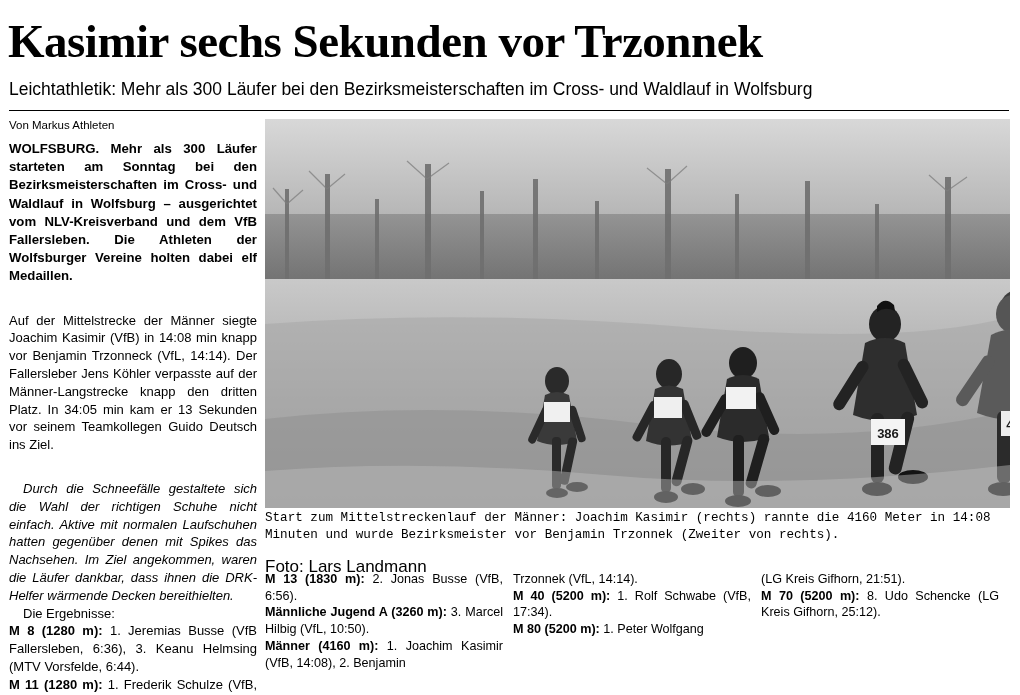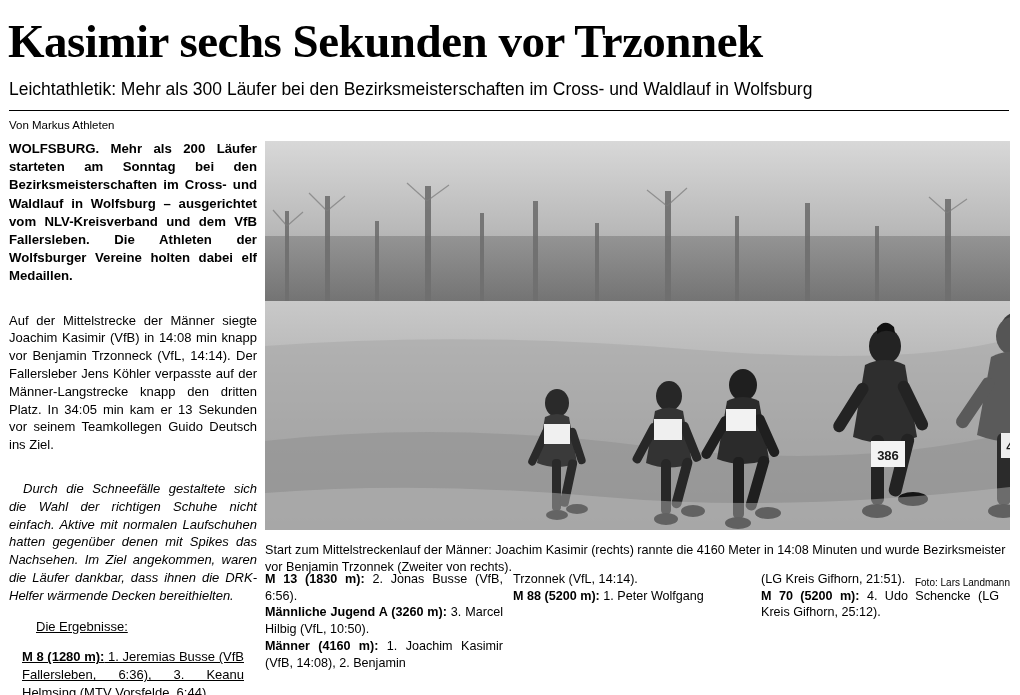--- a/index.html
+++ b/index.html
@@ -83,33 +83,32 @@
     left: 265px;
     top: 0;
     width: 745px;
   }
   .photo {
     position: relative;
     width: 745px;
     height: 389px;
     overflow: hidden;
     background: #fde047;
-    margin-top: 22px;
   }
   .photo svg { display: block; }
   .caption {
     font-size: 12.6px;
     line-height: 1.32;
-    margin-top: 12px;
-    width: 745px;
+    margin-top: 2px;
+    width: 745px;
+    font-family: Liberation Mono, monospace;
   }
   .credit {
-    font-size: 10px;
-    text-align: right;
-    margin-top: 2px;
+    font-size: 17px;
+    margin-top: 14px;
     width: 745px;
   }
 
   
   .results {
     position: absolute;
     left: 265px;
     top: 452px;
     width: 745px;
     display: flex;
@@ -124,37 +123,37 @@
     text-align: justify;
   }
   .res-col p { margin: 0; }
   .res-col b { font-weight: 700; }
 
   .left-results {
     font-size: 13px;
     line-height: 1.37;
     text-align: justify;
   }
-  .left-results p { margin: 13px; text-decoration: underline; }
+  .left-results p { margin: 0; }
   .left-results .head { text-indent: 14px; }
 </style>
 </head>
 <body>
 
 <div class="page">
 
   <h1 class="headline">Kasimir sechs Sekunden vor Trzonnek</h1>
   <div class="subhead">Leichtathletik: Mehr als 300 Läufer bei den Bezirksmeisterschaften im Cross- und Waldlauf in Wolfsburg</div>
   <hr class="rule">
 
   <div class="content">
 
     <div class="left-col">
       <div class="byline">Von Markus Athleten</div>
-      <p class="lead">WOLFSBURG. Mehr als 200 Läufer starteten am Sonntag bei den Bezirksmeisterschaften im Cross- und Waldlauf in Wolfsburg – ausgerichtet vom NLV-Kreisverband und dem VfB Fallersleben. Die Athleten der Wolfsburger Vereine holten dabei elf Medaillen.</p>
+      <p class="lead">WOLFSBURG. Mehr als 300 Läufer starteten am Sonntag bei den Bezirksmeisterschaften im Cross- und Waldlauf in Wolfsburg – ausgerichtet vom NLV-Kreisverband und dem VfB Fallersleben. Die Athleten der Wolfsburger Vereine holten dabei elf Medaillen.</p>
       <p class="body-text">Auf der Mittelstrecke der Männer siegte Joachim Kasimir (VfB) in 14:08 min knapp vor Benjamin Trzonneck (VfL, 14:14). Der Fallersleber Jens Köhler verpasste auf der Männer-Langstrecke knapp den dritten Platz. In 34:05 min kam er 13 Sekunden vor seinem Teamkollegen Guido Deutsch ins Ziel.</p>
       <p class="body-text indent">Durch die Schneefälle gestaltete sich die Wahl der richtigen Schuhe nicht einfach. Aktive mit normalen Laufschuhen hatten gegenüber denen mit Spikes das Nachsehen. Im Ziel angekommen, waren die Läufer dankbar, dass ihnen die DRK-Helfer wärmende Decken bereithielten.</p>
       <div class="left-results">
         <p class="head">Die Ergebnisse:</p>
         <p><b>M 8  (1280 m):</b><span> 1. Jeremias Busse (VfB Fallersleben, 6:36), 3. Keanu Helmsing (MTV Vorsfelde, 6:44).</span></p>
         <p><b>M 11  (1280 m):</b><span> 1. Frederik Schulze (VfB, 5:02).</span></p>
       </div>
     </div>
 
     <div class="photo-wrap">
@@ -289,24 +288,25 @@
     <div class="results">
 
       <div class="res-col">
         <p><b>M 13 (1830 m):</b><span> 2. Jonas Busse (VfB, 6:56).</span></p>
         <p><b>Männliche Jugend A (3260 m):</b><span> 3. Marcel Hilbig (VfL, 10:50).</span></p>
         <p><b>Männer (4160 m):</b><span> 1. Joachim Kasimir (VfB, 14:08), 2. Benjamin</span></p>
       </div>
 
       <div class="res-col">
         <p><span>Trzonnek (VfL, 14:14).</span></p>
-        <p><b>M 88 (5200 m):</b><span> 1. Peter Wolfgang</span></p>
+        <p><b>M 40 (5200 m):</b><span> 1. Rolf Schwabe (VfB, 17:34).</span></p>
+        <p><b>M 80 (5200 m):</b><span> 1. Peter Wolfgang</span></p>
       </div>
 
       <div class="res-col">
         <p><span>(LG Kreis Gifhorn, 21:51).</span></p>
-        <p><b>M 70 (5200 m):</b><span> 4. Udo Schencke (LG Kreis Gifhorn, 25:12).</span></p>
+        <p><b>M 70 (5200 m):</b><span> 8. Udo Schencke (LG Kreis Gifhorn, 25:12).</span></p>
       </div>
 
     </div>
 
   </div>
 </div>
 
 </body></html>

